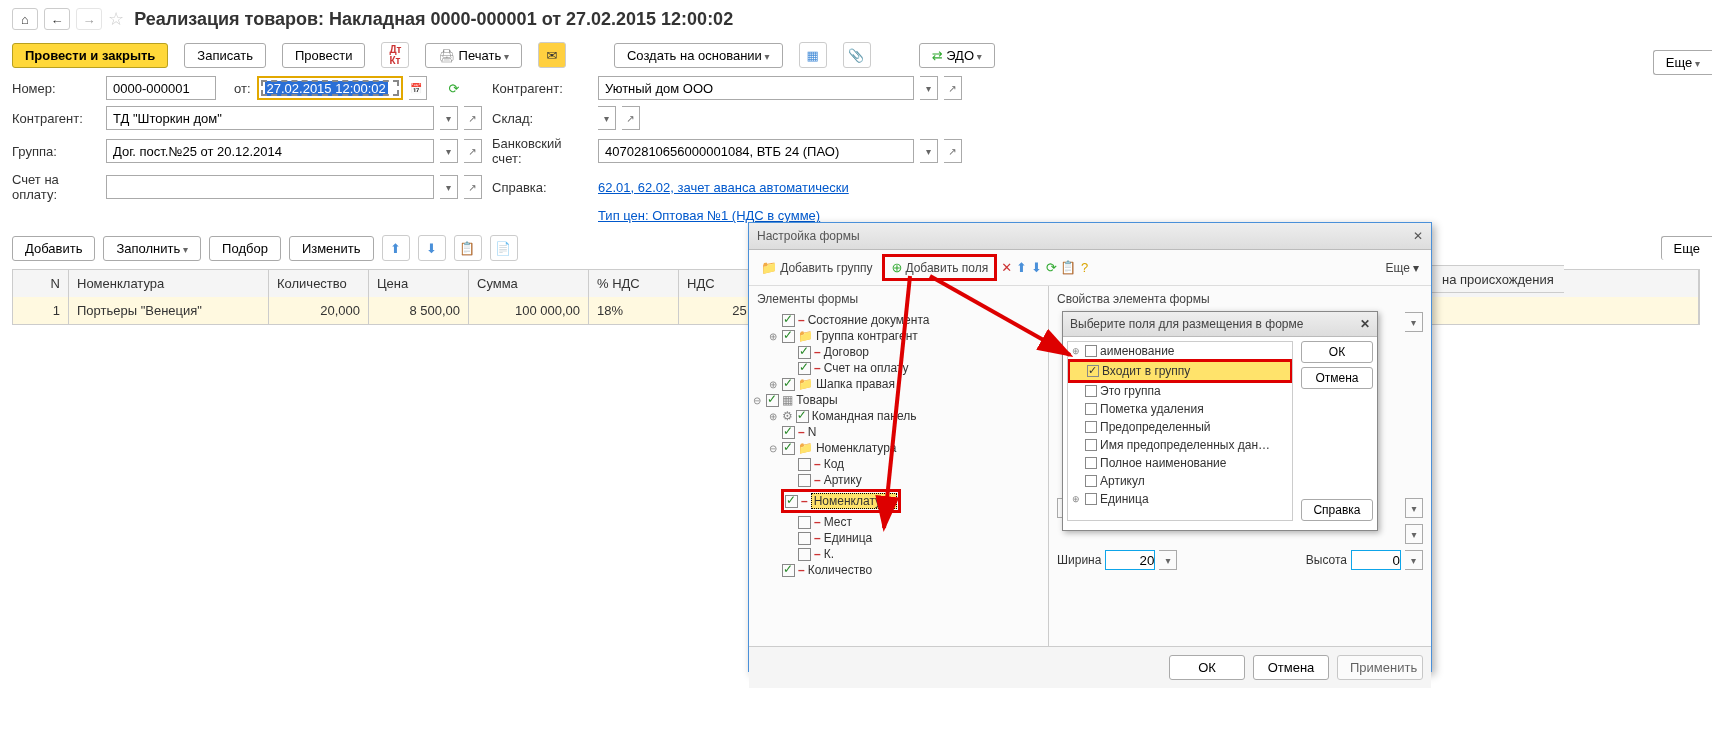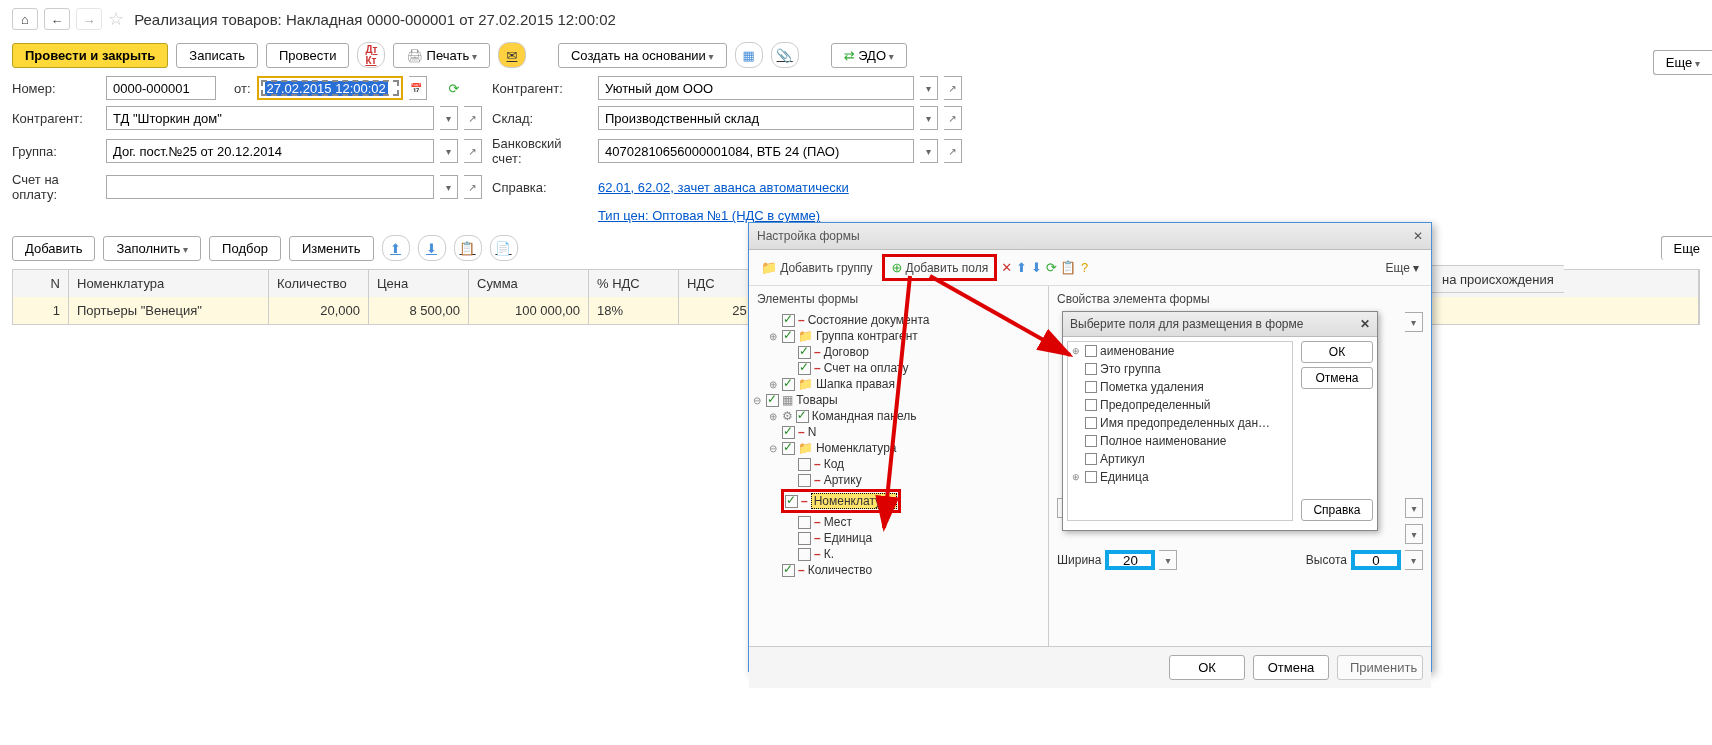--- a/index.html
+++ b/index.html
@@ -1,26 +1,26 @@
 <!DOCTYPE html>
 <html><head>
 <meta charset="utf-8">
 <style>
 * { box-sizing: border-box; margin: 0; padding: 0; }
 body { font-family: Arial, sans-serif; font-size: 13px; color: #333; background: #fff; overflow: hidden; }
 .titlebar { display: flex; align-items: center; gap: 6px; padding: 8px 12px; }
 .tb-btn { width: 26px; height: 22px; border: 1px solid #ccc; background: #fff; border-radius: 3px; display: flex; align-items: center; justify-content: center; font-size: 13px; }
 .tb-btn.disabled { opacity: .5; }
 .star { color: #ccc; font-size: 18px; }
-.doc-title { font-size: 15px; font-weight: 400; margin-left: 4px; }
-.toolbar { display: flex; align-items: center; gap: 8px; padding: 4px 12px 8px; }
+.doc-title { font-size: 18px; font-weight: 700; margin-left: 4px; }
+.toolbar { display: flex; align-items: center; gap: 16px; padding: 4px 12px 8px; }
 .btn { border: 1px solid #aaa; background: #fff; border-radius: 3px; padding: 4px 12px; font-size: 13px; }
 .btn.primary { background: #ffd83a; border-color: #b8a020; font-weight: 700; }
 .btn.dd::after { content: " ▾"; color: #666; font-size: 10px; }
-.icon-btn { width: 28px; height: 26px; border: 1px solid #ccc; background: #fff; border-radius: 11px; display: flex; align-items: center; justify-content: center; font-size: 13px; text-decoration: underline; }
+.icon-btn { width: 28px; height: 26px; border: 1px solid #ccc; background: #fff; border-radius: 3px; display: flex; align-items: center; justify-content: center; font-size: 13px; }
 .spacer { flex: 1; }
 .form-area { padding: 0 12px 8px; display: grid; grid-template-columns: 470px 10px 470px; row-gap: 6px; align-items: center; }
 .row { display: flex; align-items: center; gap: 6px; }
 .lbl { width: 88px; color: #333; }
 .inp { border: 1px solid #aaa; height: 24px; padding: 0 6px; font-size: 13px; background: #fff; }
 .inp.wide { flex: 1; }
 .hl { border: 2px solid #e2a800; outline: 2px dashed #888; outline-offset: -6px; }
 .sel-text { background: #2a6fd6; color: #fff; padding: 0 2px; }
 .picker { width: 18px; height: 24px; border: 1px solid #aaa; border-left: none; display: flex; align-items: center; justify-content: center; font-size: 10px; color: #666; }
 .link { color: #0058cc; text-decoration: underline; }
@@ -44,21 +44,21 @@
 .tree li { padding: 1px 0; white-space: nowrap; display: flex; align-items: center; gap: 3px; }
 .tree .cb { width: 13px; height: 13px; border: 1px solid #888; display: inline-block; position: relative; }
 .tree .cb.ck::after { content: "✓"; position: absolute; top: -3px; left: 0; font-size: 12px; color: #2a8a2a; }
 .tree .dash { color: #c33; font-weight: 700; }
 .tree .fld { color: #d9a400; }
 .tree .exp { color: #888; font-size: 10px; width: 10px; }
 .hl-yellow { background: #ffe36b; border: 1px dotted #000; padding: 0 2px; }
 .hl-wrap-red { border: 3px solid #d00; padding: 1px; }
 .props-pane { padding: 4px 8px; font-size: 12px; position: relative; }
 .props-head { padding: 2px 0 6px; color: #444; }
-.prop-inp { border: 4px solid #0ea5e9; height: 20px; width: 50px; text-align: center; padding: 0 0; }
+.prop-inp { border: 1px solid #0ea5e9; height: 20px; width: 50px; text-align: right; padding: 0 0; }
 .m-foot { border-top: 1px solid #ccc; padding: 8px; display: flex; justify-content: flex-end; gap: 8px; background: #f5f5f5; }
 
 .modal2 { position: absolute; left: 1062px; top: 311px; width: 316px; height: 220px; border: 1px solid #888; background: #fff; box-shadow: 2px 2px 6px rgba(0,0,0,.3); z-index: 5; }
 .m2-title { background: linear-gradient(#eee,#ddd); border-bottom: 1px solid #bbb; padding: 5px 7px; font-size: 12px; color: #444; display: flex; justify-content: space-between; }
 .m2-body { display: flex; height: 188px; }
 .m2-list { flex: 1; border: 1px solid #ccc; margin: 4px; overflow: auto; font-size: 12px; }
 .m2-list .opt { padding: 2px 4px; display: flex; align-items: center; gap: 3px; }
 .m2-list .opt .cb2 { width: 12px; height: 12px; border: 1px solid #888; display: inline-block; position: relative; }
 .m2-list .opt .cb2.ck::after { content: "✓"; position: absolute; top: -2px; left: 0; font-size: 11px; }
 .m2-list .opt.sel { background: #ffe36b; }
@@ -122,21 +122,20 @@
 
   <div class="row">
     <span class="lbl">Контрагент:</span>
     <input class="inp wide" value="ТД &quot;Шторкин дом&quot;" style="">
     <span class="picker">▾</span>
     <span class="picker">↗</span>
   </div>
   <div></div>
   <div class="row">
     <span class="lbl" style="width:100px">Склад:</span>
-    <input class="inp wide" value="Производственный склад" style="">
     <span class="picker">▾</span>
     <span class="picker">↗</span>
   </div>
 
   <div class="row">
     <span class="lbl">Группа:</span>
     <input class="inp wide" value="Дог. пост.№25 от 20.12.2014" style="">
     <span class="picker">▾</span>
     <span class="picker">↗</span>
   </div>
@@ -385,20 +384,27 @@
     <span>Выберите поля для размещения в форме</span>
     <span style="font-weight:700">✕</span>
   </div>
   <div class="m2-body">
     <div class="m2-list">
       <div class="opt">
           <span style="width:10px;font-size:9px;color:#888">⊕</span>
           <span class="cb2"></span>
           <span>аименование</span>
         </div>
+      <div class="opt-wrap-red">
+        <div class="opt sel">
+            <span style="width:10px"></span>
+            <span class="cb2 ck"></span>
+            <span>Входит в группу</span>
+          </div>
+      </div>
       <div class="opt">
           <span style="width:10px"></span>
           <span class="cb2"></span>
           <span>Это группа</span>
         </div>
       <div class="opt">
           <span style="width:10px"></span>
           <span class="cb2"></span>
           <span>Пометка удаления</span>
         </div>

